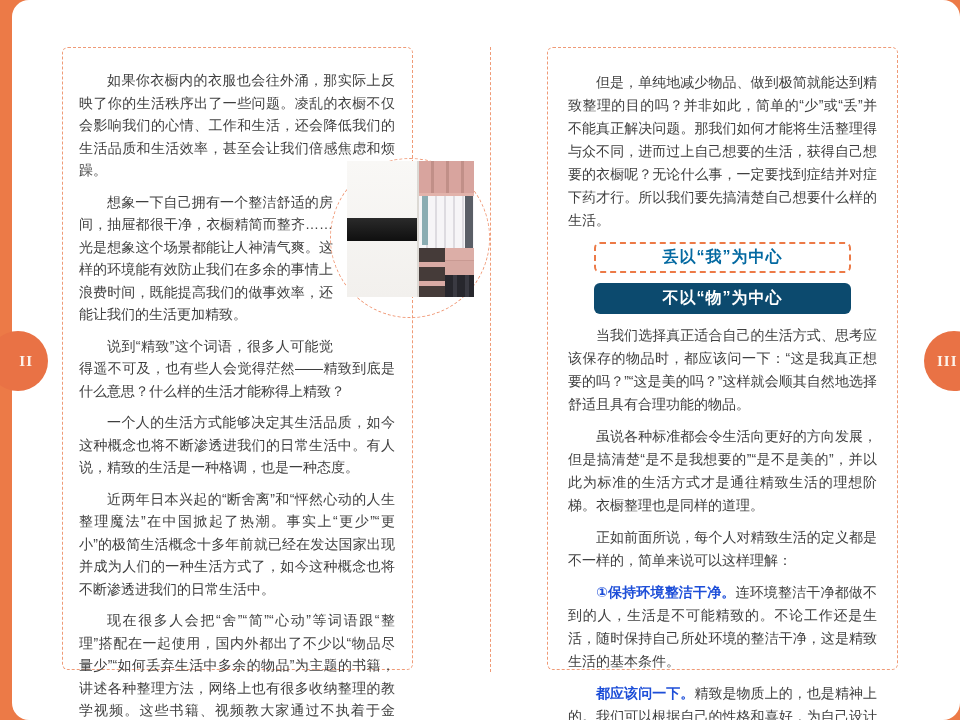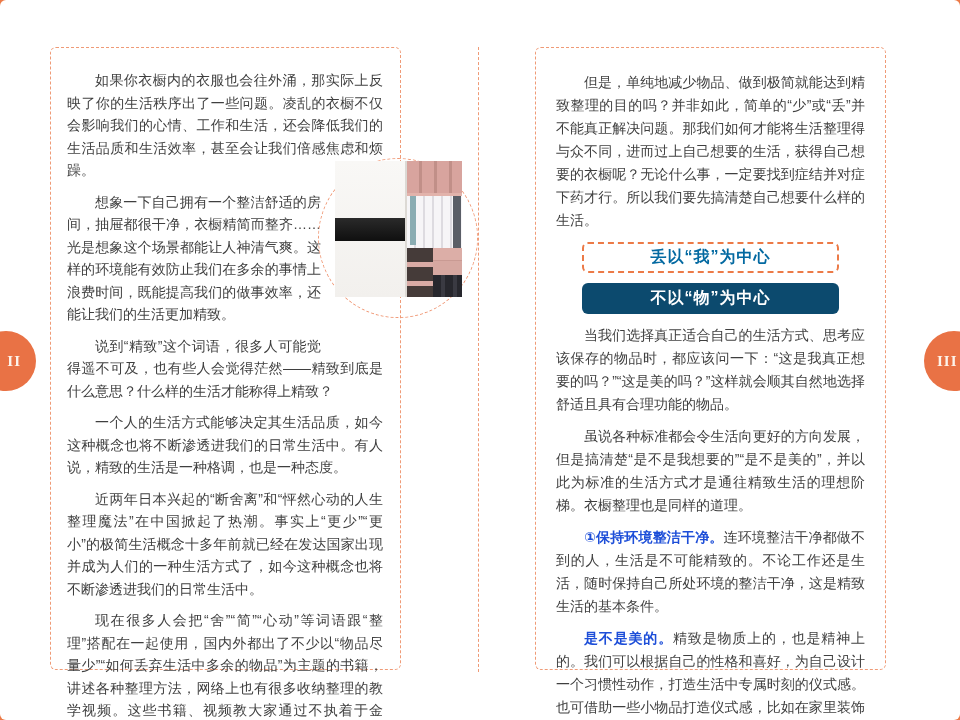--- a/index.html
+++ b/index.html
@@ -2,21 +2,21 @@
 <html><head>
 <meta charset="utf-8">
 <style>
   html,body{margin:0;padding:0;}
   body{
     width:960px;height:720px;position:relative;overflow:hidden;
     background:#ec7a47;
     font-family:"Liberation Sans","DejaVu Sans",sans-serif;
   }
   .card{
-    position:absolute;inset:0;background:#ffffff;border-radius:6px;
+    position:absolute;inset:0;background:#ffffff;border-radius:17px;margin-left:12px;
   }
   
   .page{
     position:absolute;top:47px;height:623px;width:351px;
     border:1.5px dashed #ef9a76;border-radius:6px;
     box-sizing:border-box;
   }
   .page-left{left:50px;padding:21px 17px 0 16px;}
   .page-right{left:535px;padding:23px 20px 0 20px;}
   .spine{
@@ -120,22 +120,23 @@
   </div>
 
   <div class="spine"></div>
 
   <div class="page page-right">
     <p class="para">但是，单纯地减少物品、做到极简就能达到精致整理的目的吗？并非如此，简单的“少”或“丢”并不能真正解决问题。那我们如何才能将生活整理得与众不同，进而过上自己想要的生活，获得自己想要的衣橱呢？无论什么事，一定要找到症结并对症下药才行。所以我们要先搞清楚自己想要什么样的生活。</p>
     <div class="banner banner-outline">丢以“我”为中心</div>
     <div class="banner banner-filled">不以“物”为中心</div>
     <p class="para">当我们选择真正适合自己的生活方式、思考应该保存的物品时，都应该问一下：“这是我真正想要的吗？”“这是美的吗？”这样就会顺其自然地选择舒适且具有合理功能的物品。</p>
     <p class="para">虽说各种标准都会令生活向更好的方向发展，但是搞清楚“是不是我想要的”“是不是美的”，并以此为标准的生活方式才是通往精致生活的理想阶梯。衣橱整理也是同样的道理。</p>
+    <p class="para">正如前面所说，每个人对精致生活的定义都是不一样的，简单来说可以这样理解：</p>
     <p class="para"><span class="lead">①保持环境整洁干净。</span><span>连环境整洁干净都做不到的人，生活是不可能精致的。不论工作还是生活，随时保持自己所处环境的整洁干净，这是精致生活的基本条件。</span></p>
-    <p class="para"><span class="lead">是不是美的。</span><span>精致是物质上的，也是精神上的。我们可以根据自己的性格和喜好，为自己设计一个习惯性动作，打造生活中专属时刻的仪式感。也可借助一些小物品打造仪式感，比如在家里装饰鲜花、在衣橱内挂上香袋等。</span></p>
+    <p class="para"><span class="lead">都应该问一下。</span><span>精致是物质上的，也是精神上的。我们可以根据自己的性格和喜好，为自己设计一个习惯性动作，打造生活中专属时刻的仪式感。也可借助一些小物品打造仪式感，比如在家里装饰鲜花、在衣橱内挂上香袋等。</span></p>
   </div>
 
   <div class="photo-circle"></div>
   <div class="wardrobe">
     <div class="w-door">
       <div class="w-door-band"></div>
     </div>
     <div class="w-int">
       <div class="w-boxes"></div>
       <div class="w-clothes">

